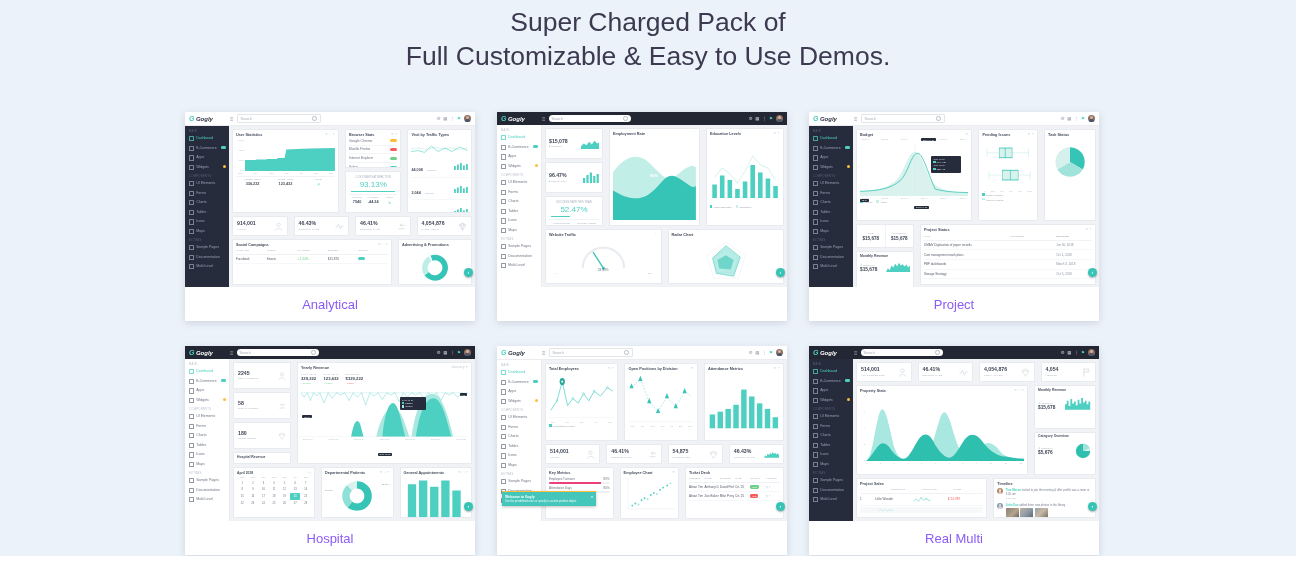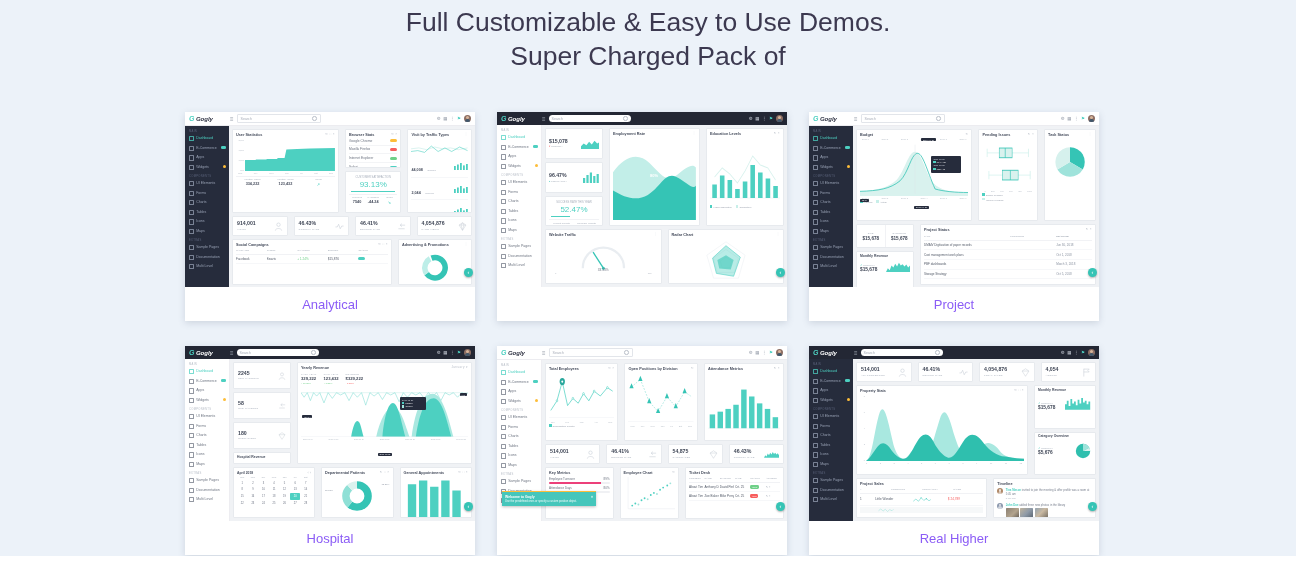--- a/index.html
+++ b/index.html
@@ -146,22 +146,22 @@
   .ph1{background:linear-gradient(135deg,#8a7f72,#b3a48e 60%,#6d655c)}
   .ph2{background:linear-gradient(135deg,#c0b49e,#8e9aa8 55%,#5d6874)}
   .ph3{background:linear-gradient(135deg,#93a3b1,#c9b9a2 50%,#7b7367)}
   .sales-strip{height:6px;background:#f6f8f9;margin-top:1.5px;display:flex;align-items:center;padding:0 16px}
 </style>
 </head>
 <body>
 
 <div class="page">
   <div class="hero">
+    <div>Super Charged Pack of</div>
     <div>Full Customizable &amp; Easy to Use Demos.</div>
-    <div>Super Charged Pack of</div>
   </div>
 
   <div class="grid">
 
   <div class="demo-card">
     <div class="shot nav-light side-dark">
       <div class="nb">
         <div class="lg">
               <b class="lg-g">G</b>
               <b class="lg-t">Gogly</b>
@@ -1681,18 +1681,18 @@
                       </div>
                   
                 </div>
               </div>
             </div>
           </div>
         </div>
       </div>
       <div class="fab">‹</div>
     </div>
-    <div class="caption">Real Higher</div>
+    <div class="caption">Real Multi</div>
   </div>
 
   </div>
   <div class="footer-strip"></div>
 </div>
 
 </body></html>

